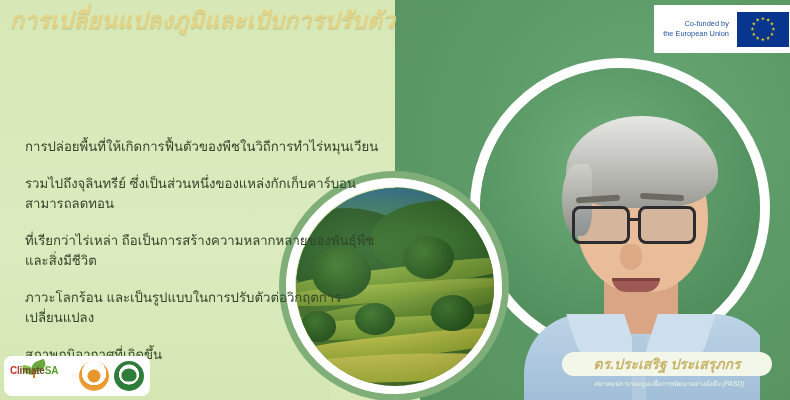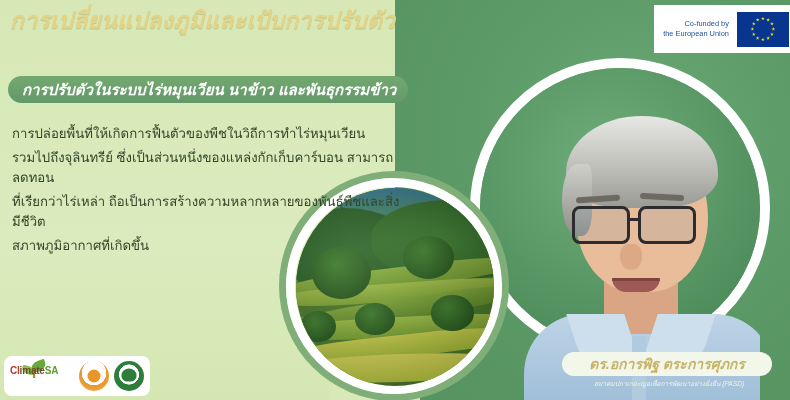--- a/index.html
+++ b/index.html
@@ -194,21 +194,21 @@
     font-size:15px; color:#ffffff;
     white-space:nowrap;
   }
 
   
   .body-copy {
     position:absolute; left:8px; top:120px; width:400px;
     font-size:13.2px; line-height:20px;
     color:#33452a;
   }
-  .body-copy p { margin:4px; }
+  .body-copy p { margin:17px; }
 
   
   .eu-badge {
     position:absolute; left:654px; top:5px; width:144px; height:48px;
     background:#ffffff;
     display:flex; align-items:center; justify-content:center; gap:8px;
     padding:0 6px;
   }
   .eu-text {
     font-size:7.4px; line-height:10px; color:#1c4f9c;
@@ -343,28 +343,26 @@
     <div class="tree" style="left:30%;top:58%;width:20%;height:16%;"></div>
     <div class="tree" style="left:68%;top:54%;width:22%;height:18%;"></div>
     <div class="tree" style="left:2%;top:62%;width:18%;height:16%;"></div>
     <div class="shade"></div>
   </div>
 
   <div class="headline">
     <span>การเปลี่ยนแปลงภูมิและเปับการปรับตัว</span>
   </div>
 
-  <div class="pill">
-    <div class="pill-text">การปรับตัวในระบบไร่หมุนเวียน นาข้าว และพันธุกรรมข้าว</div>
-  </div>
 
   <div class="body-copy">
     <p>การปล่อยพื้นที่ให้เกิดการฟื้นตัวของพืชในวิถีการทำไร่หมุนเวียน</p>
     <p>รวมไปถึงจุลินทรีย์ ซึ่งเป็นส่วนหนึ่งของแหล่งกักเก็บคาร์บอน สามารถลดทอน</p>
     <p>ที่เรียกว่าไร่เหล่า ถือเป็นการสร้างความหลากหลายของพันธุ์พืชและสิ่งมีชีวิต</p>
+    <p>ภาวะโลกร้อน และเป็นรูปแบบในการปรับตัวต่อวิกฤตการเปลี่ยนแปลง</p>
     <p>สภาพภูมิอากาศที่เกิดขึ้น</p>
   </div>
 
   <div class="eu-badge">
     <div class="eu-text">
       <div>Co-funded by</div>
       <div>the European Union</div>
     </div>
     <div class="eu-flag">
         <i style="left: 24px; top: 5px;"></i>
@@ -389,17 +387,17 @@
         <div class="leaf2"></div>
         <div class="stem"></div>
       </div>
       <div class="csa-word"><b>Cl</b><b>imate</b><b>SA</b></div>
     </div>
     <div class="logo-round logo-pasd"></div>
     <div class="logo-round logo-green"></div>
   </div>
 
   <div class="name-pill">
-    <div class="name-text">ดร.อการพิฐ ตระการศุภกร</div>
+    <div class="name-text">ดร.ประเสริฐ ประเสรุภกร</div>
   </div>
   <div class="affil">สมาคมปกาเกอะญอเพื่อการพัฒนาอย่างยั่งยืน (PASD)</div>
 
 </div>
 
 </body></html>

